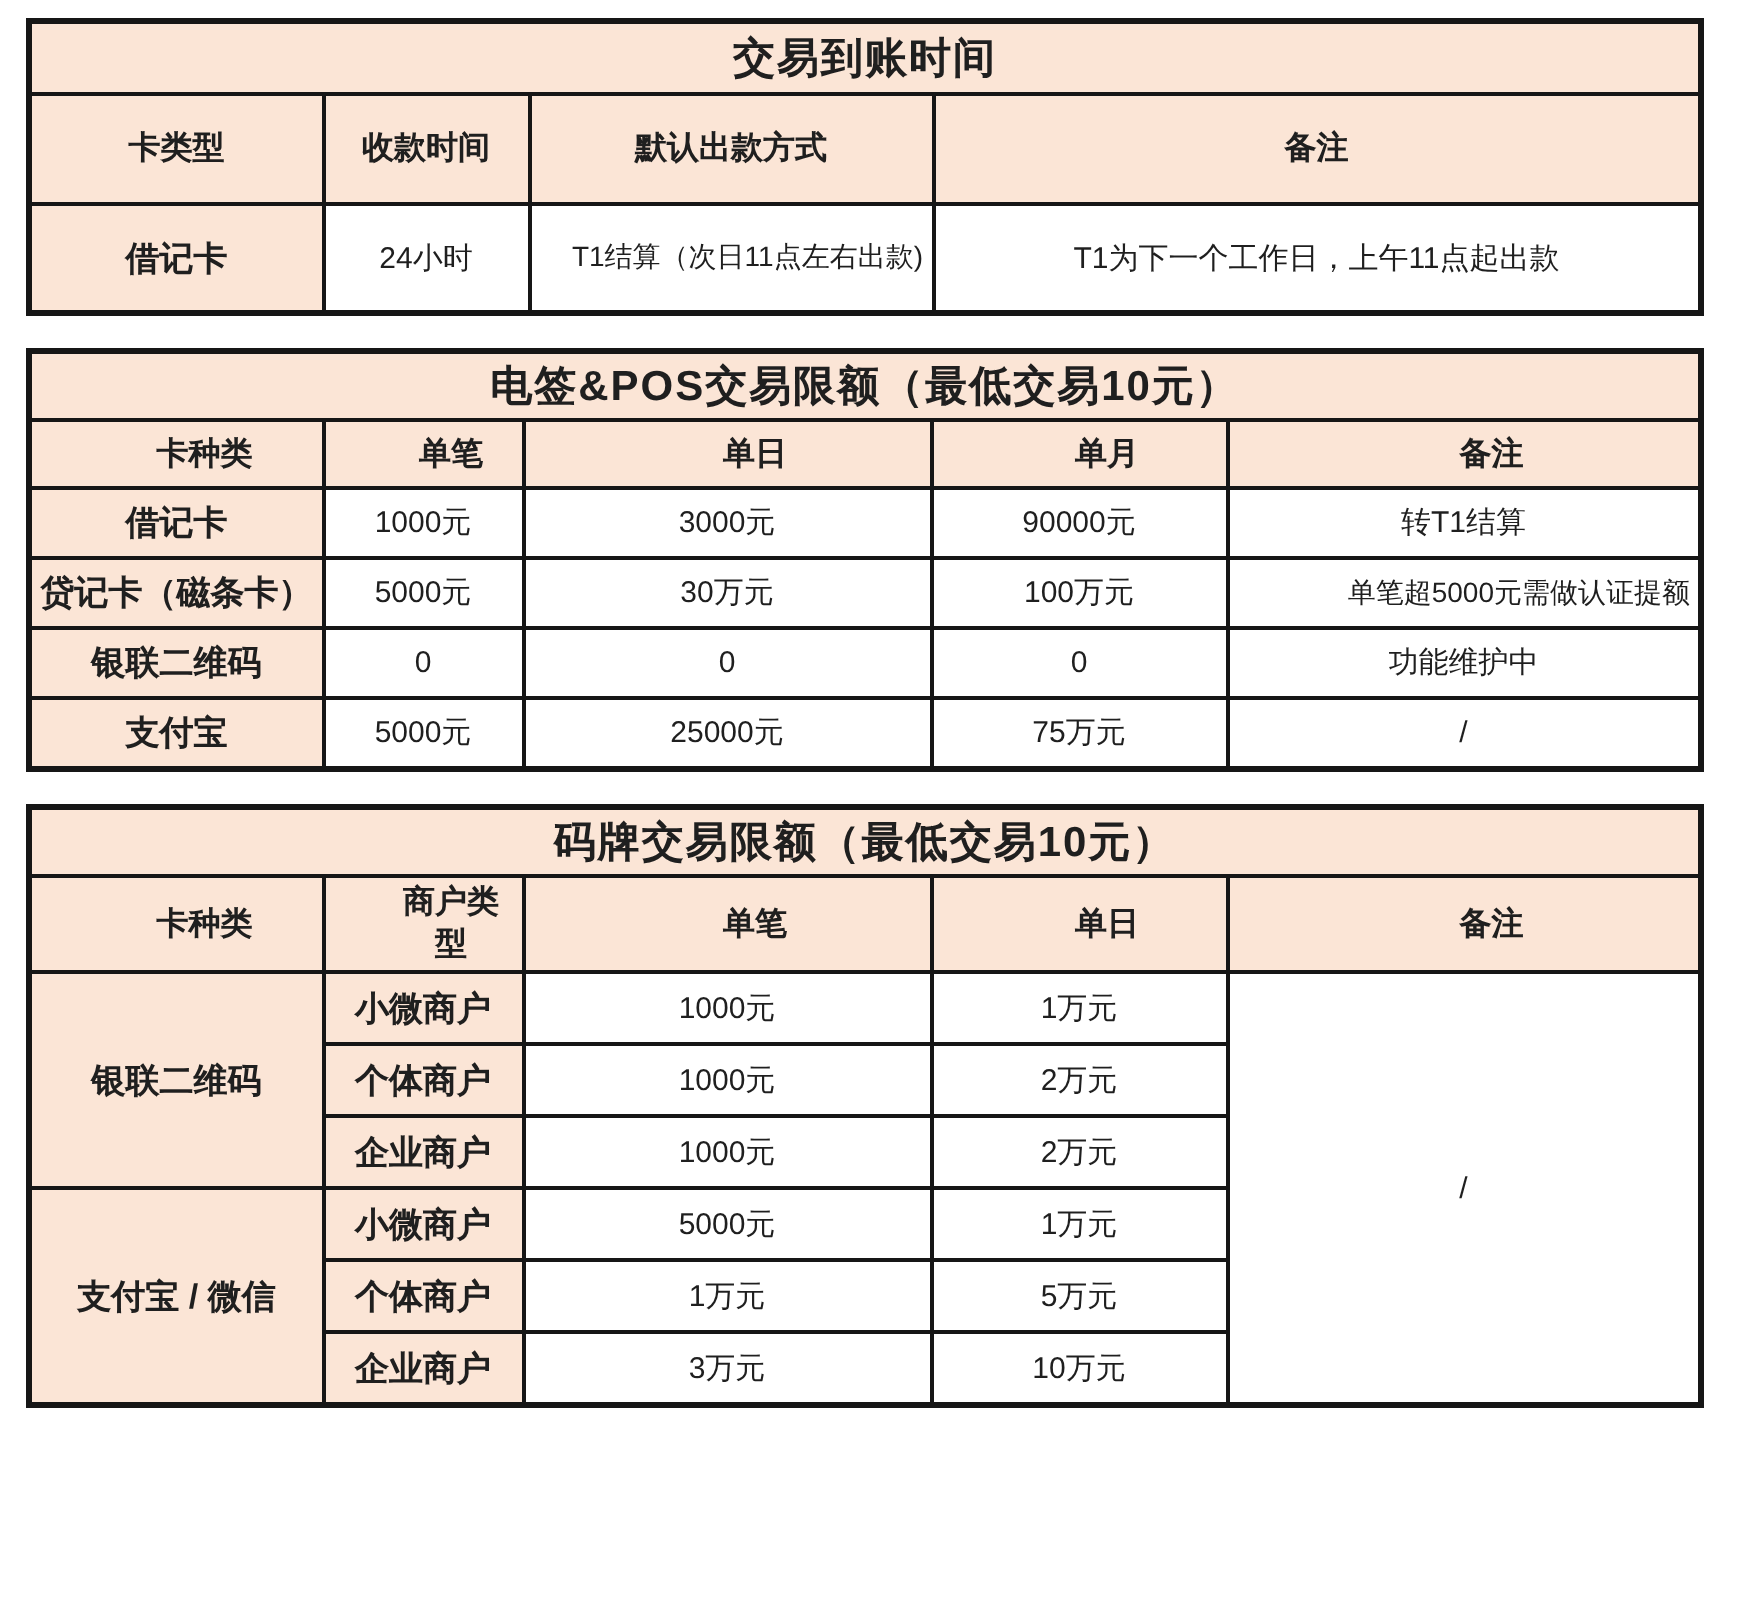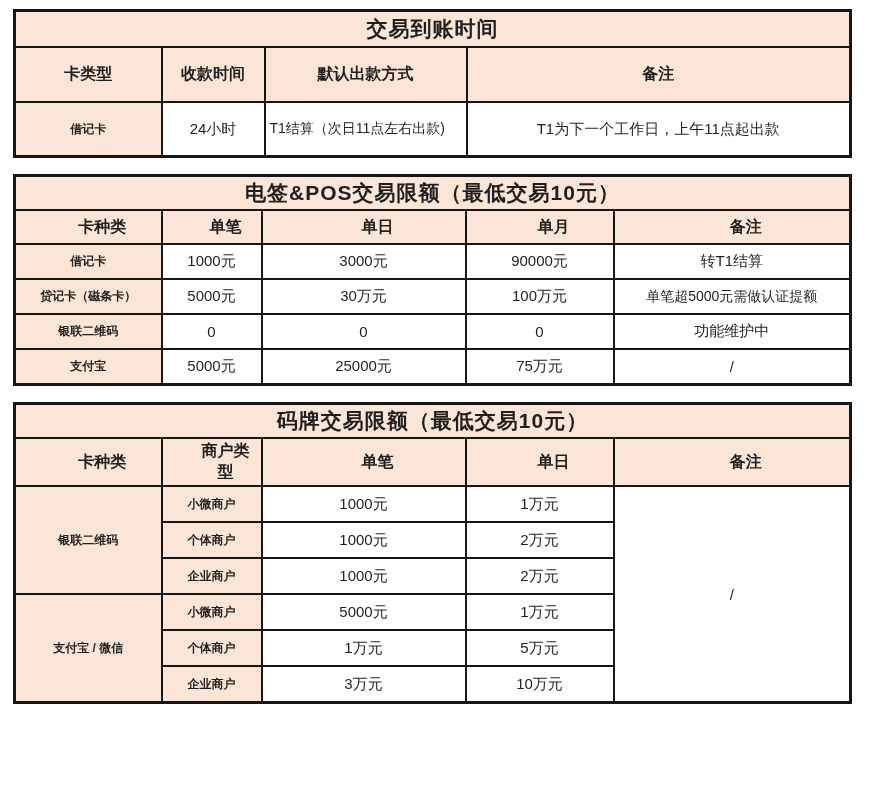--- a/index.html
+++ b/index.html
@@ -32,24 +32,24 @@
     overflow: hidden;
     box-sizing: content-box;
   }
   .peach { background: #fbe5d6; }
   .title-cell {
     font-size: 21px;
     font-weight: bold;
     letter-spacing: 1px;
   }
   th { font-size: 16px; font-weight: bold; margin-top: 13px; }
-  .card { font-size: 12px; font-weight: bold; }
+  .card { font-size: 17px; font-weight: bold; }
   .val { font-size: 15px; font-weight: normal; }
   .left { text-align: left; }
-  .small { font-size: 14px; }
+  .small { font-size: 14px; text-align: right; }
   .two-line div { line-height: 24px; }
 
   
   .t1 .title-cell { height: 30px; }
   .t1 th { height: 49px; }
   .t1 .r1 td { height: 48px; }
   .t1 .r2 td { height: 52px; }
 
   
   .t2 .title-cell, .t3 .title-cell { height: 26px; text-align: center; }

